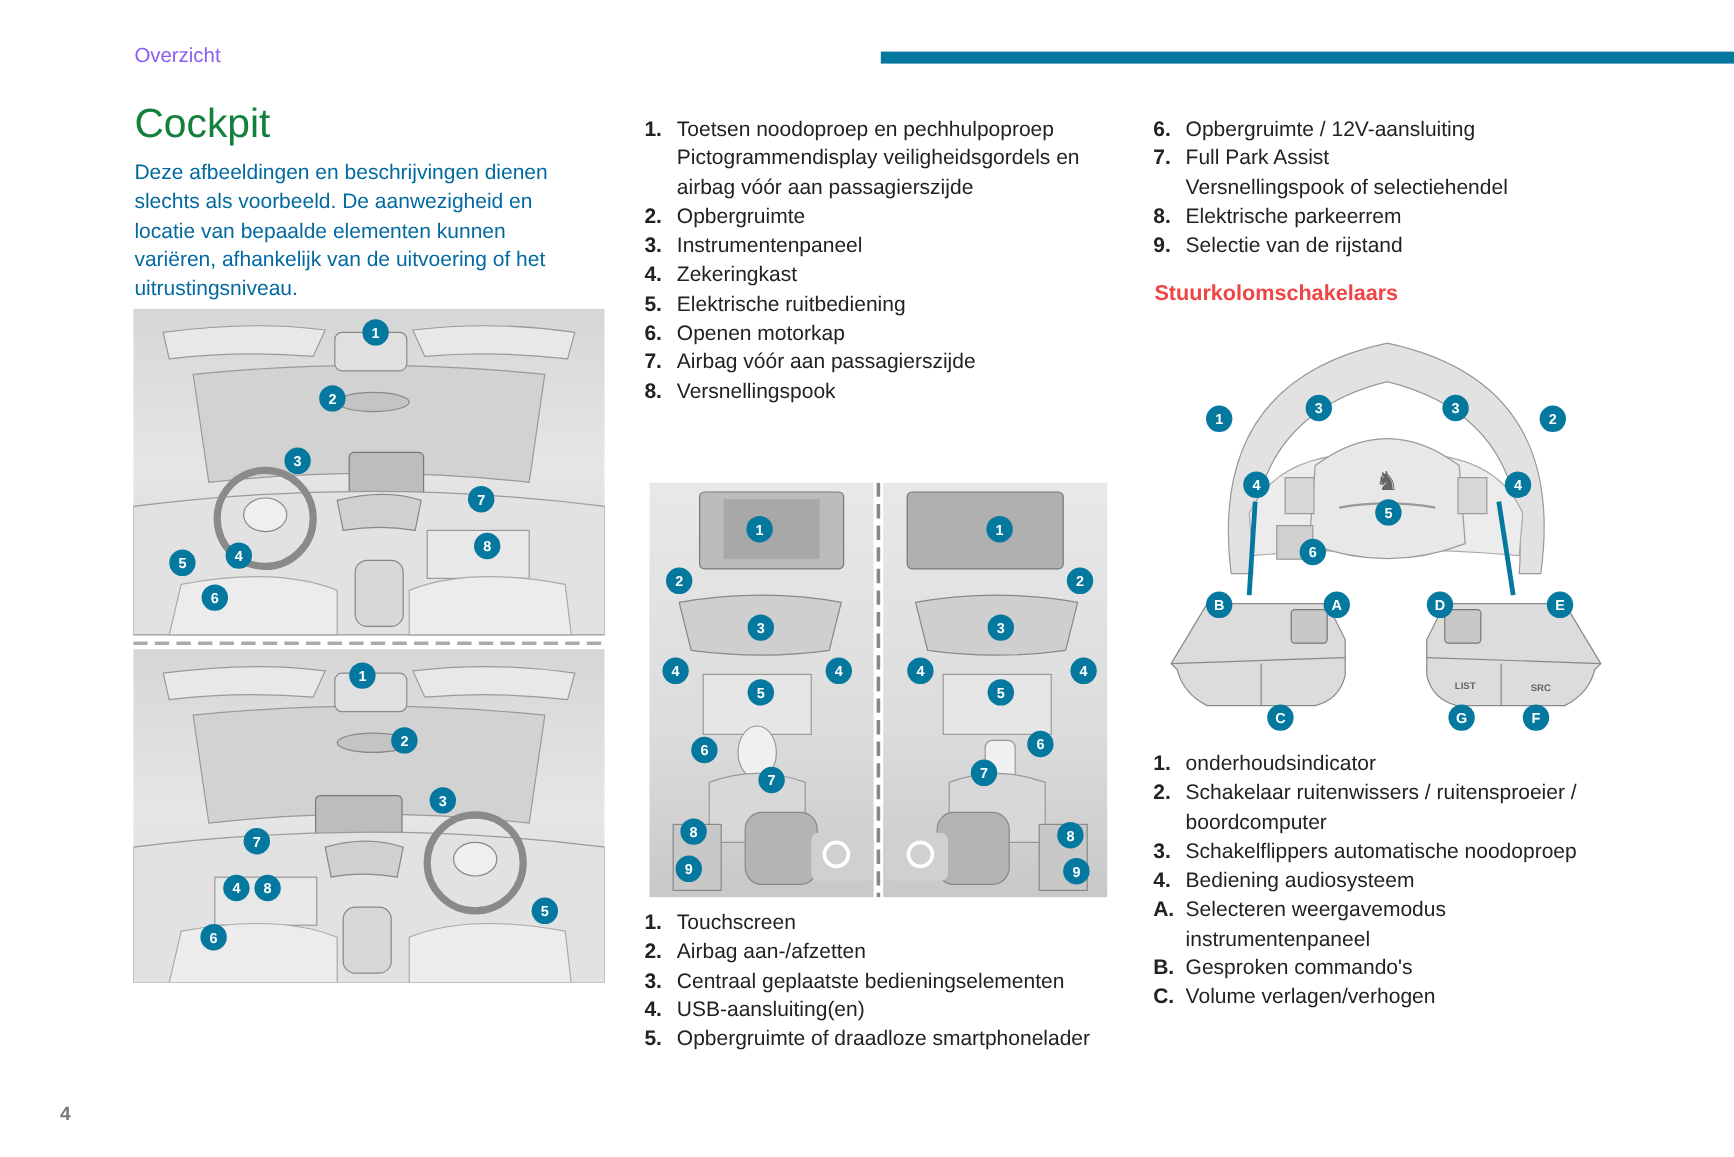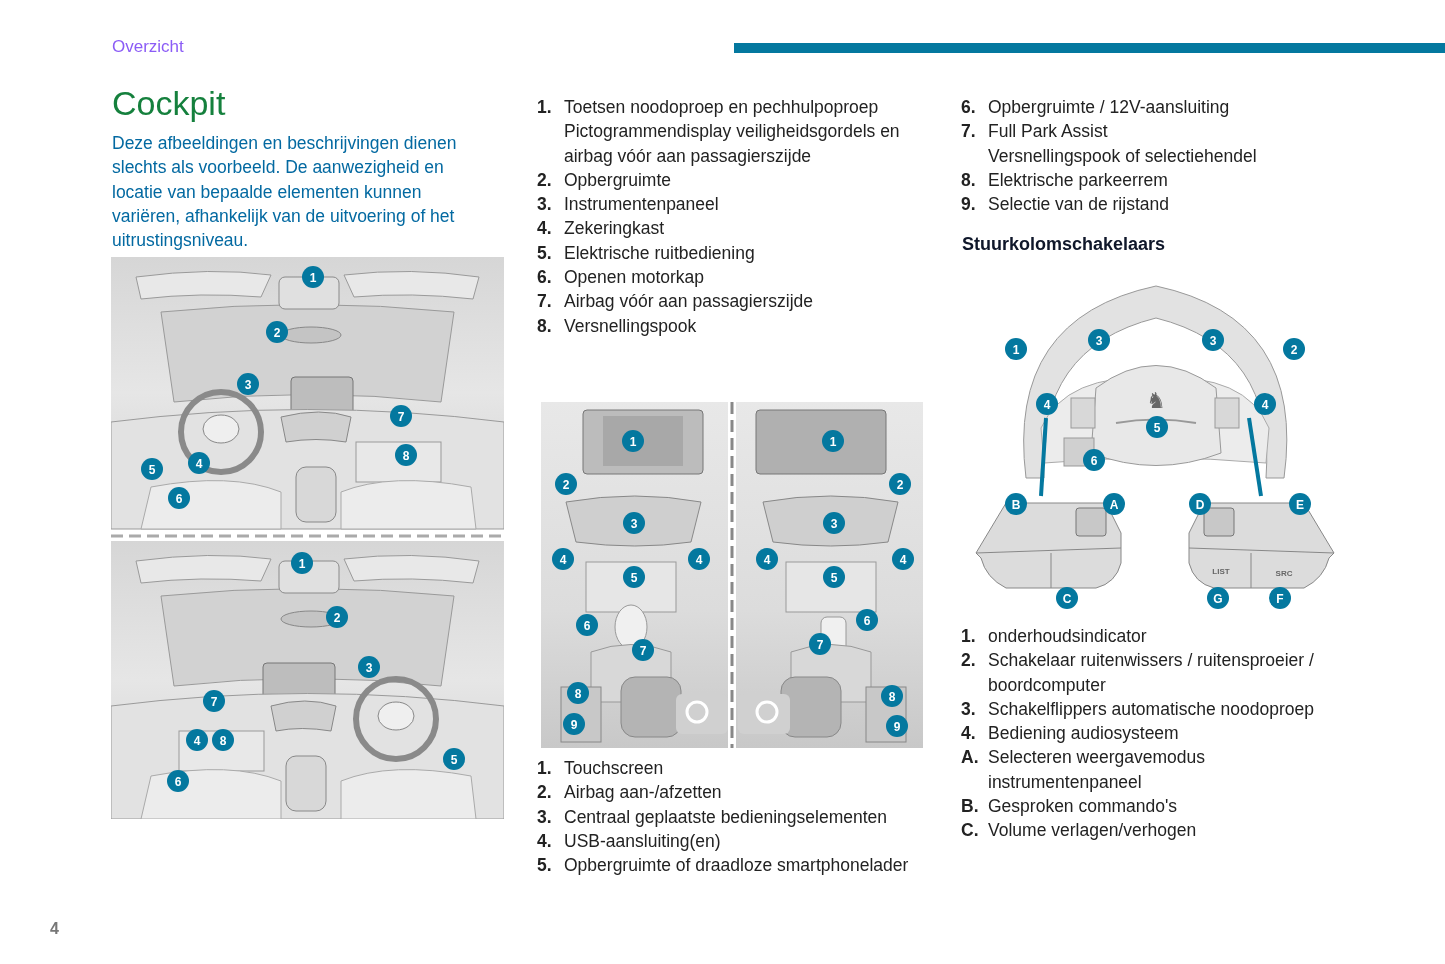--- a/index.html
+++ b/index.html
@@ -8,21 +8,21 @@
   .section-label { position:absolute; left:112px; top:37px; font-size:17px; color:#8b5cf6; }
   .top-bar { position:absolute; left:734px; top:43px; width:711px; height:10px; background:#04789f; }
   .page-title { position:absolute; left:111px; top:83px; font-size:34px; color:#15803d; margin:1px; font-weight:normal; }
   .intro { position:absolute; left:112px; top:131px; width:380px; font-size:17.5px; line-height:24.3px; color:#0369a1; }
   .illus { position:absolute; background:#e4e4e4; overflow:hidden; }
   .illus svg { display:block; }
   .list { position:absolute; list-style:none; margin:0; padding:0; font-size:17.5px; line-height:24.3px; color:#222; }
   .list li { position:relative; padding-left:27px; }
   .list li .num { position:absolute; left:0; top:0; font-weight:bold; }
   .list li .line { display:block; }
-  .subhead { position:absolute; left:962px; top:234px; font-size:18px; font-weight:bold; color:#0f172a; margin:0; }
+  .subhead { position:absolute; left:962px; top:234px; font-size:18px; font-weight:bold; color:#ef4444; margin:0; }
   .page-num { position:absolute; left:50px; top:920px; font-size:16px; font-weight:bold; color:#777; }
   .bub-text { font-family:"Liberation Sans", sans-serif; font-weight:bold; font-size:12px; fill:#fff; }
 </style>
 </head>
 <body>
 
 <div class="section-label">Overzicht</div>
 <div class="top-bar" style="background: rgb(4, 120, 159);"></div>
 <h1 class="page-title">Cockpit</h1>
 <div class="intro">Deze afbeeldingen en beschrijvingen dienen slechts als voorbeeld. De aanwezigheid en locatie van bepaalde elementen kunnen variëren, afhankelijk van de uitvoering of het uitrustingsniveau.</div>

